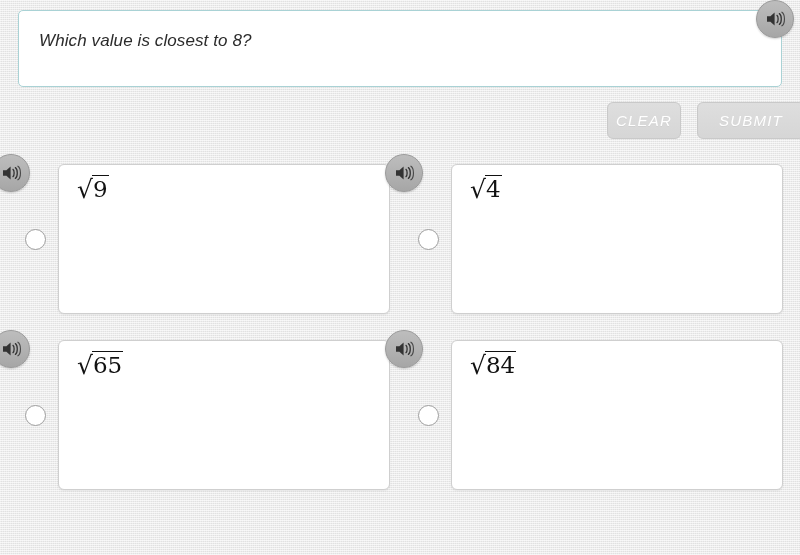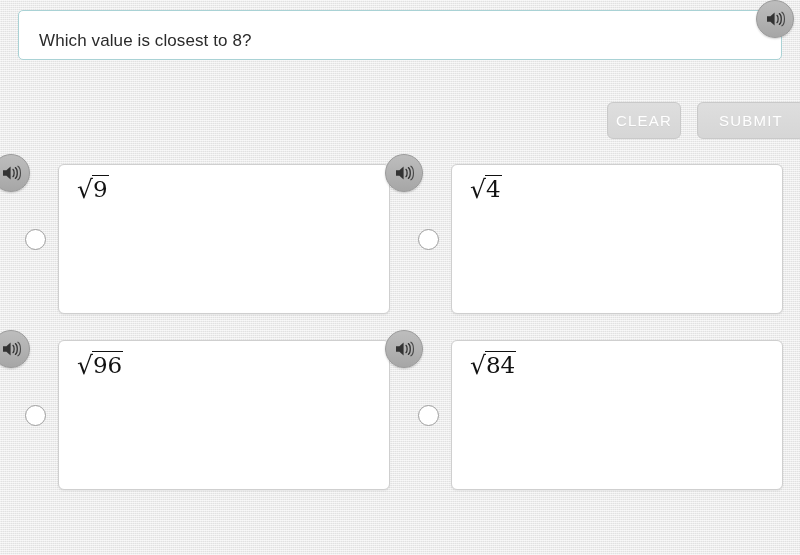--- a/index.html
+++ b/index.html
@@ -18,25 +18,26 @@
       repeating-linear-gradient(90deg, rgba(255,255,255,0.35) 0px, rgba(255,255,255,0.35) 1px, rgba(0,0,0,0.012) 1px, rgba(0,0,0,0.012) 2px);
     -webkit-font-smoothing: antialiased;
   }
 
   
   .question-box {
     position: absolute;
     left: 18px;
     top: 10px;
     width: 764px;
-    height: 50px;
+    height: 77px;
     box-sizing: border-box;
     background: #ffffff;
     border: 1px solid #a9d2d5;
     border-radius: 5px;
+    font-style: italic;
   }
   .question-text {
     position: absolute;
     left: 20px;
     top: 19px;
     font-size: 17px;
     color: #2b2b2b;
     line-height: 22px;
     letter-spacing: 0.1px;
     white-space: nowrap;
@@ -81,20 +82,21 @@
     border: 1px solid #c9c9c9;
     border-radius: 6px;
     color: #ffffff;
     font-size: 15px;
     letter-spacing: 1.2px;
     display: flex;
     align-items: center;
     justify-content: center;
     cursor: default;
     text-shadow: 0 1px 0 rgba(0,0,0,0.04);
+    font-style: italic;
   }
   .btn-clear  { left: 607px; width: 74px; }
   .btn-submit { left: 697px; width: 108px; }
 
   
   .answers {
     position: absolute;
     left: 0;
     top: 0;
     width: 800px;
@@ -216,21 +218,21 @@
         <path d="M14.4 3.6c2.5 1.6 2.5 9.2 0 10.8" stroke="#333333" stroke-width="1.3" fill="none" stroke-linecap="round"></path>
         <path d="M16.9 2.2c3.4 2.1 3.4 11.5 0 13.6" stroke="#333333" stroke-width="1.1" fill="none" stroke-linecap="round" opacity="0.85"></path>
       </svg>
     </div>
   </div>
 
   <div class="answer-slot slot-2">
     <div class="radio"></div>
     <div class="answer-card">
       <div class="answer-value">
-        <span class="radical-sign">√</span><span class="radicand">96</span>
+        <span class="radical-sign">√</span><span class="radicand">65</span>
       </div>
     </div>
     <div class="speaker speaker-card">
       <svg width="20" height="18" viewBox="0 0 20 18" aria-hidden="true">
         <path d="M2 6.2h3.4L9.6 2.4v13.2L5.4 11.8H2z" fill="#333333"></path>
         <path d="M12 5.4c1.5 1 1.5 6.2 0 7.2" stroke="#333333" stroke-width="1.3" fill="none" stroke-linecap="round"></path>
         <path d="M14.4 3.6c2.5 1.6 2.5 9.2 0 10.8" stroke="#333333" stroke-width="1.3" fill="none" stroke-linecap="round"></path>
         <path d="M16.9 2.2c3.4 2.1 3.4 11.5 0 13.6" stroke="#333333" stroke-width="1.1" fill="none" stroke-linecap="round" opacity="0.85"></path>
       </svg>
     </div>

